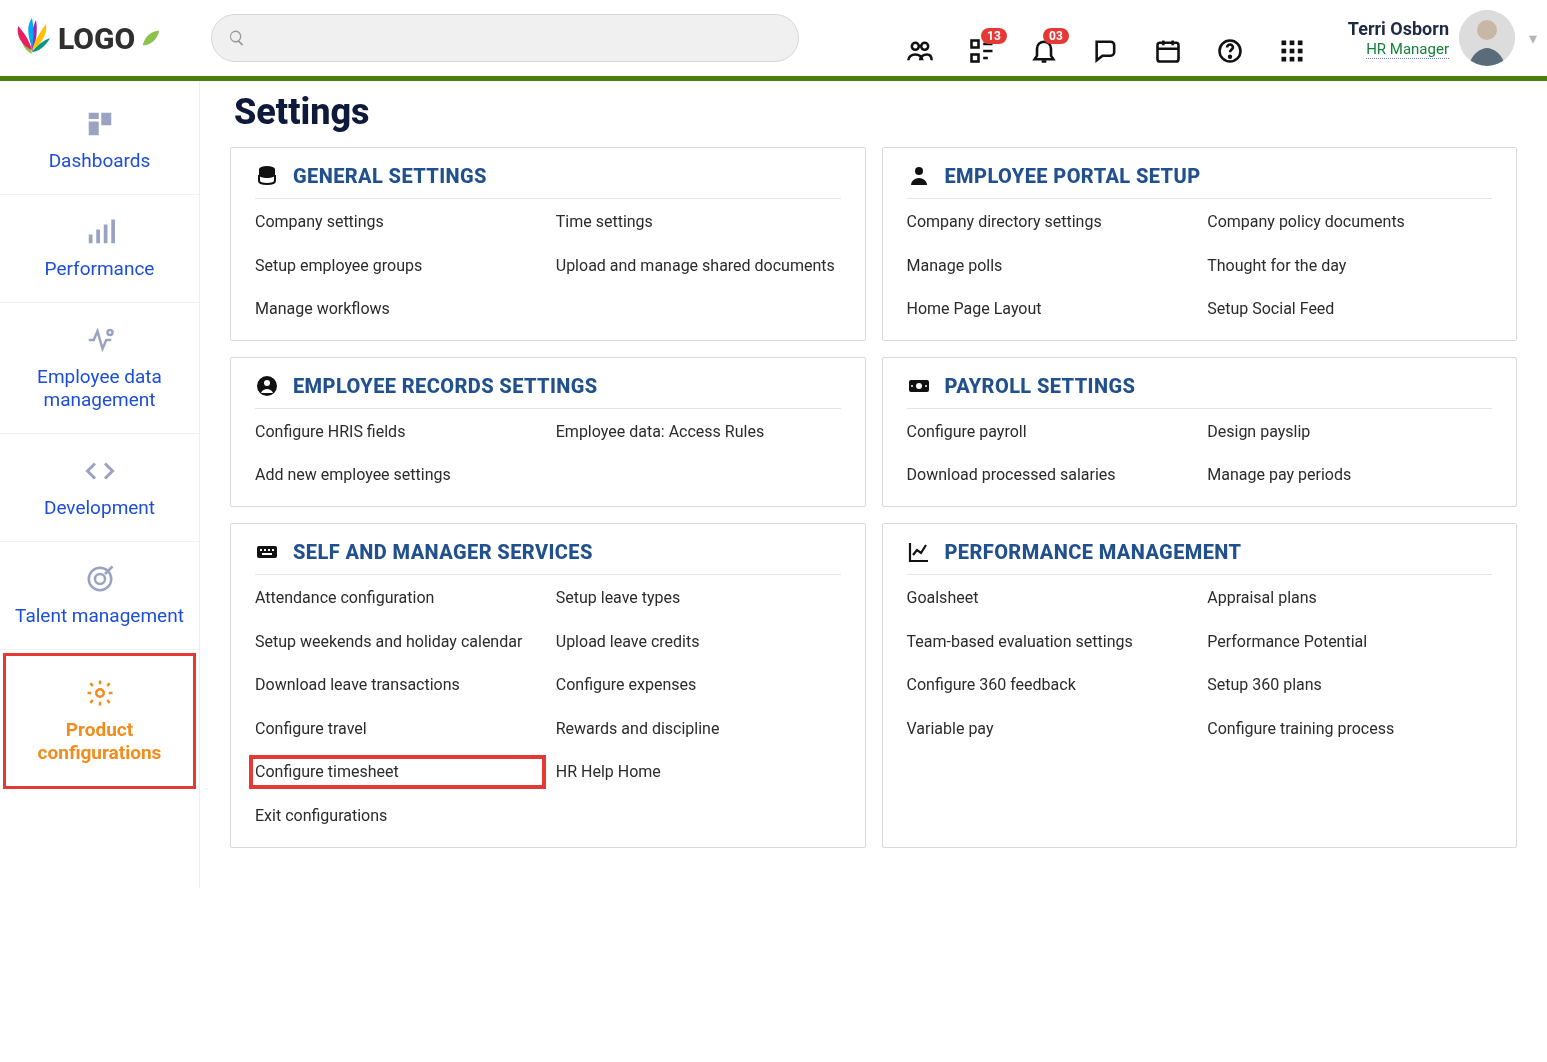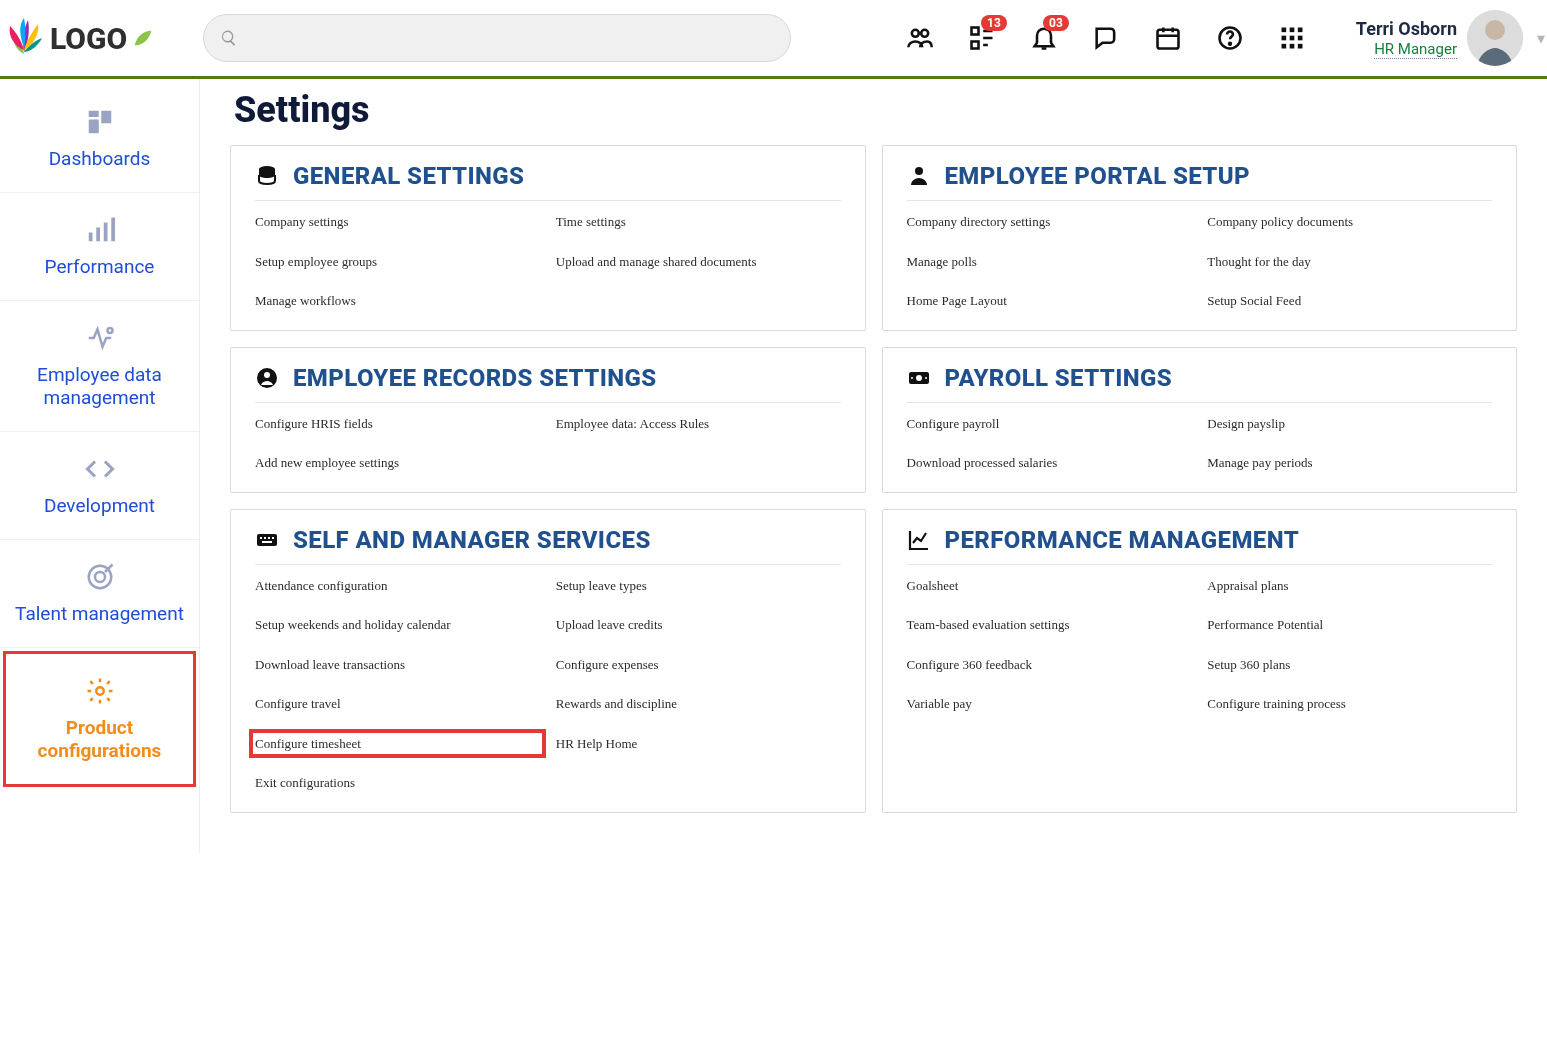--- a/index.html
+++ b/index.html
@@ -1,40 +1,40 @@
 <!DOCTYPE html>
 <html><head>
 <meta charset="utf-8">
 <style>
   * { box-sizing: border-box; margin: 0; padding: 0; font-family: -apple-system, "Segoe UI", Roboto, sans-serif; }
   body { background: #fff; color: #2c2c2c; width: 1547px; }
   .header {
-    display: flex; align-items: center; padding: 10px 2px; gap: 20px;
-    border-bottom: 3px solid #4d7c0f;
+    display: flex; align-items: center; padding: 10px 10px; gap: 20px;
+    border-bottom: 5px solid #4d7c0f;
   }
   .logo {
     display:flex; align-items:center; gap:4px; font-size:30px; font-weight:800; color:#2f2f2f;
   }
   .logo-mark { position:relative; width:44px; height:44px; }
   .search-wrap { flex:0 0 auto; margin-left: 30px; }
   .search {
     width: 588px; height: 48px; border-radius: 24px; border:1px solid #d8d8d8;
     background:#f0f0f0; padding: 0 16px; display:flex; align-items:center; gap:10px;
     color:#888; font-size:18px; font-style:italic;
   }
   .search-placeholder { color:#8d8d8d; }
   .header-spacer { flex:1; }
-  .header-icons { display:flex; align-items:center; gap:32px; }
+  .header-icons { display:flex; align-items:flex-end; gap:32px; }
   .hicon { position:relative; width:30px; height:30px; display:flex; align-items:center; justify-content:center; cursor:pointer; }
   .hicon svg { width:28px; height:28px; }
   .badge {
     position:absolute; top:-8px; right:-10px; background:#e53935; color:#fff;
     font-size:12px; font-weight:700; border-radius:12px; padding:2px 6px; line-height:1;
   }
-  .user-block { display:flex; align-items:center; gap:10px; margin-left:17px; }
+  .user-block { display:flex; align-items:center; gap:10px; margin-left:9px; }
   .user-text { text-align:right; }
   .user-name { font-weight:700; color:#1e2a44; font-size:18px; }
   .user-role { color:#15803d; font-size:15px; border-bottom:1px dotted #6a80b8; display:inline-block; }
   .avatar {
     width:56px; height:56px; border-radius:50%; background:#e0e0e0;
     display:flex; align-items:flex-end; justify-content:center; overflow:hidden;
   }
   .chevron { color:#b5b5b5; margin-left:4px; }
 
   .layout { display:flex; }
@@ -52,27 +52,26 @@
   .main { flex:1; padding: 10px 30px 40px 30px; }
   .page-title { font-size:36px; font-weight:800; color:#0f1a3a; margin: 0 0 14px 4px; }
   .grid { display:grid; grid-template-columns: 1fr 1fr; gap: 16px; }
   .card {
     border:1px solid #d9d9d9; border-radius:2px; padding: 16px 24px 20px 24px;
   }
   .card-head {
     display:flex; align-items:center; gap:14px; padding-bottom:10px; border-bottom:1px solid #e5e5e5;
     margin-bottom:12px;
   }
-  .card-title { color:#21508f; font-weight:800; font-size:24px; letter-spacing:0.4px; }
+  .card-title { color:#21508f; font-weight:800; font-size:20px; letter-spacing:0.4px; }
   .card-icon { width:24px; height:24px; color:#1b1b1b; }
   .links { display:grid; grid-template-columns: 1fr 1fr; column-gap: 16px; row-gap: 22px; }
   .links a {
-    color:#2b2b2b; text-decoration:none; font-size:13px; line-height:1.35;
+    color:#2b2b2b; text-decoration:none; font-size:16px; line-height:1.35;
     cursor:pointer;
-    font-family:Liberation Serif, serif;
   }
   .links a.hl { outline:4px solid #e53935; outline-offset:2px; }
 
   .search-icon { width:18px;height:18px; fill:#9a9a9a; }
 
   .logo-mark svg { width:44px; height:44px; display:block; }
 </style>
 </head>
 <body>
 

